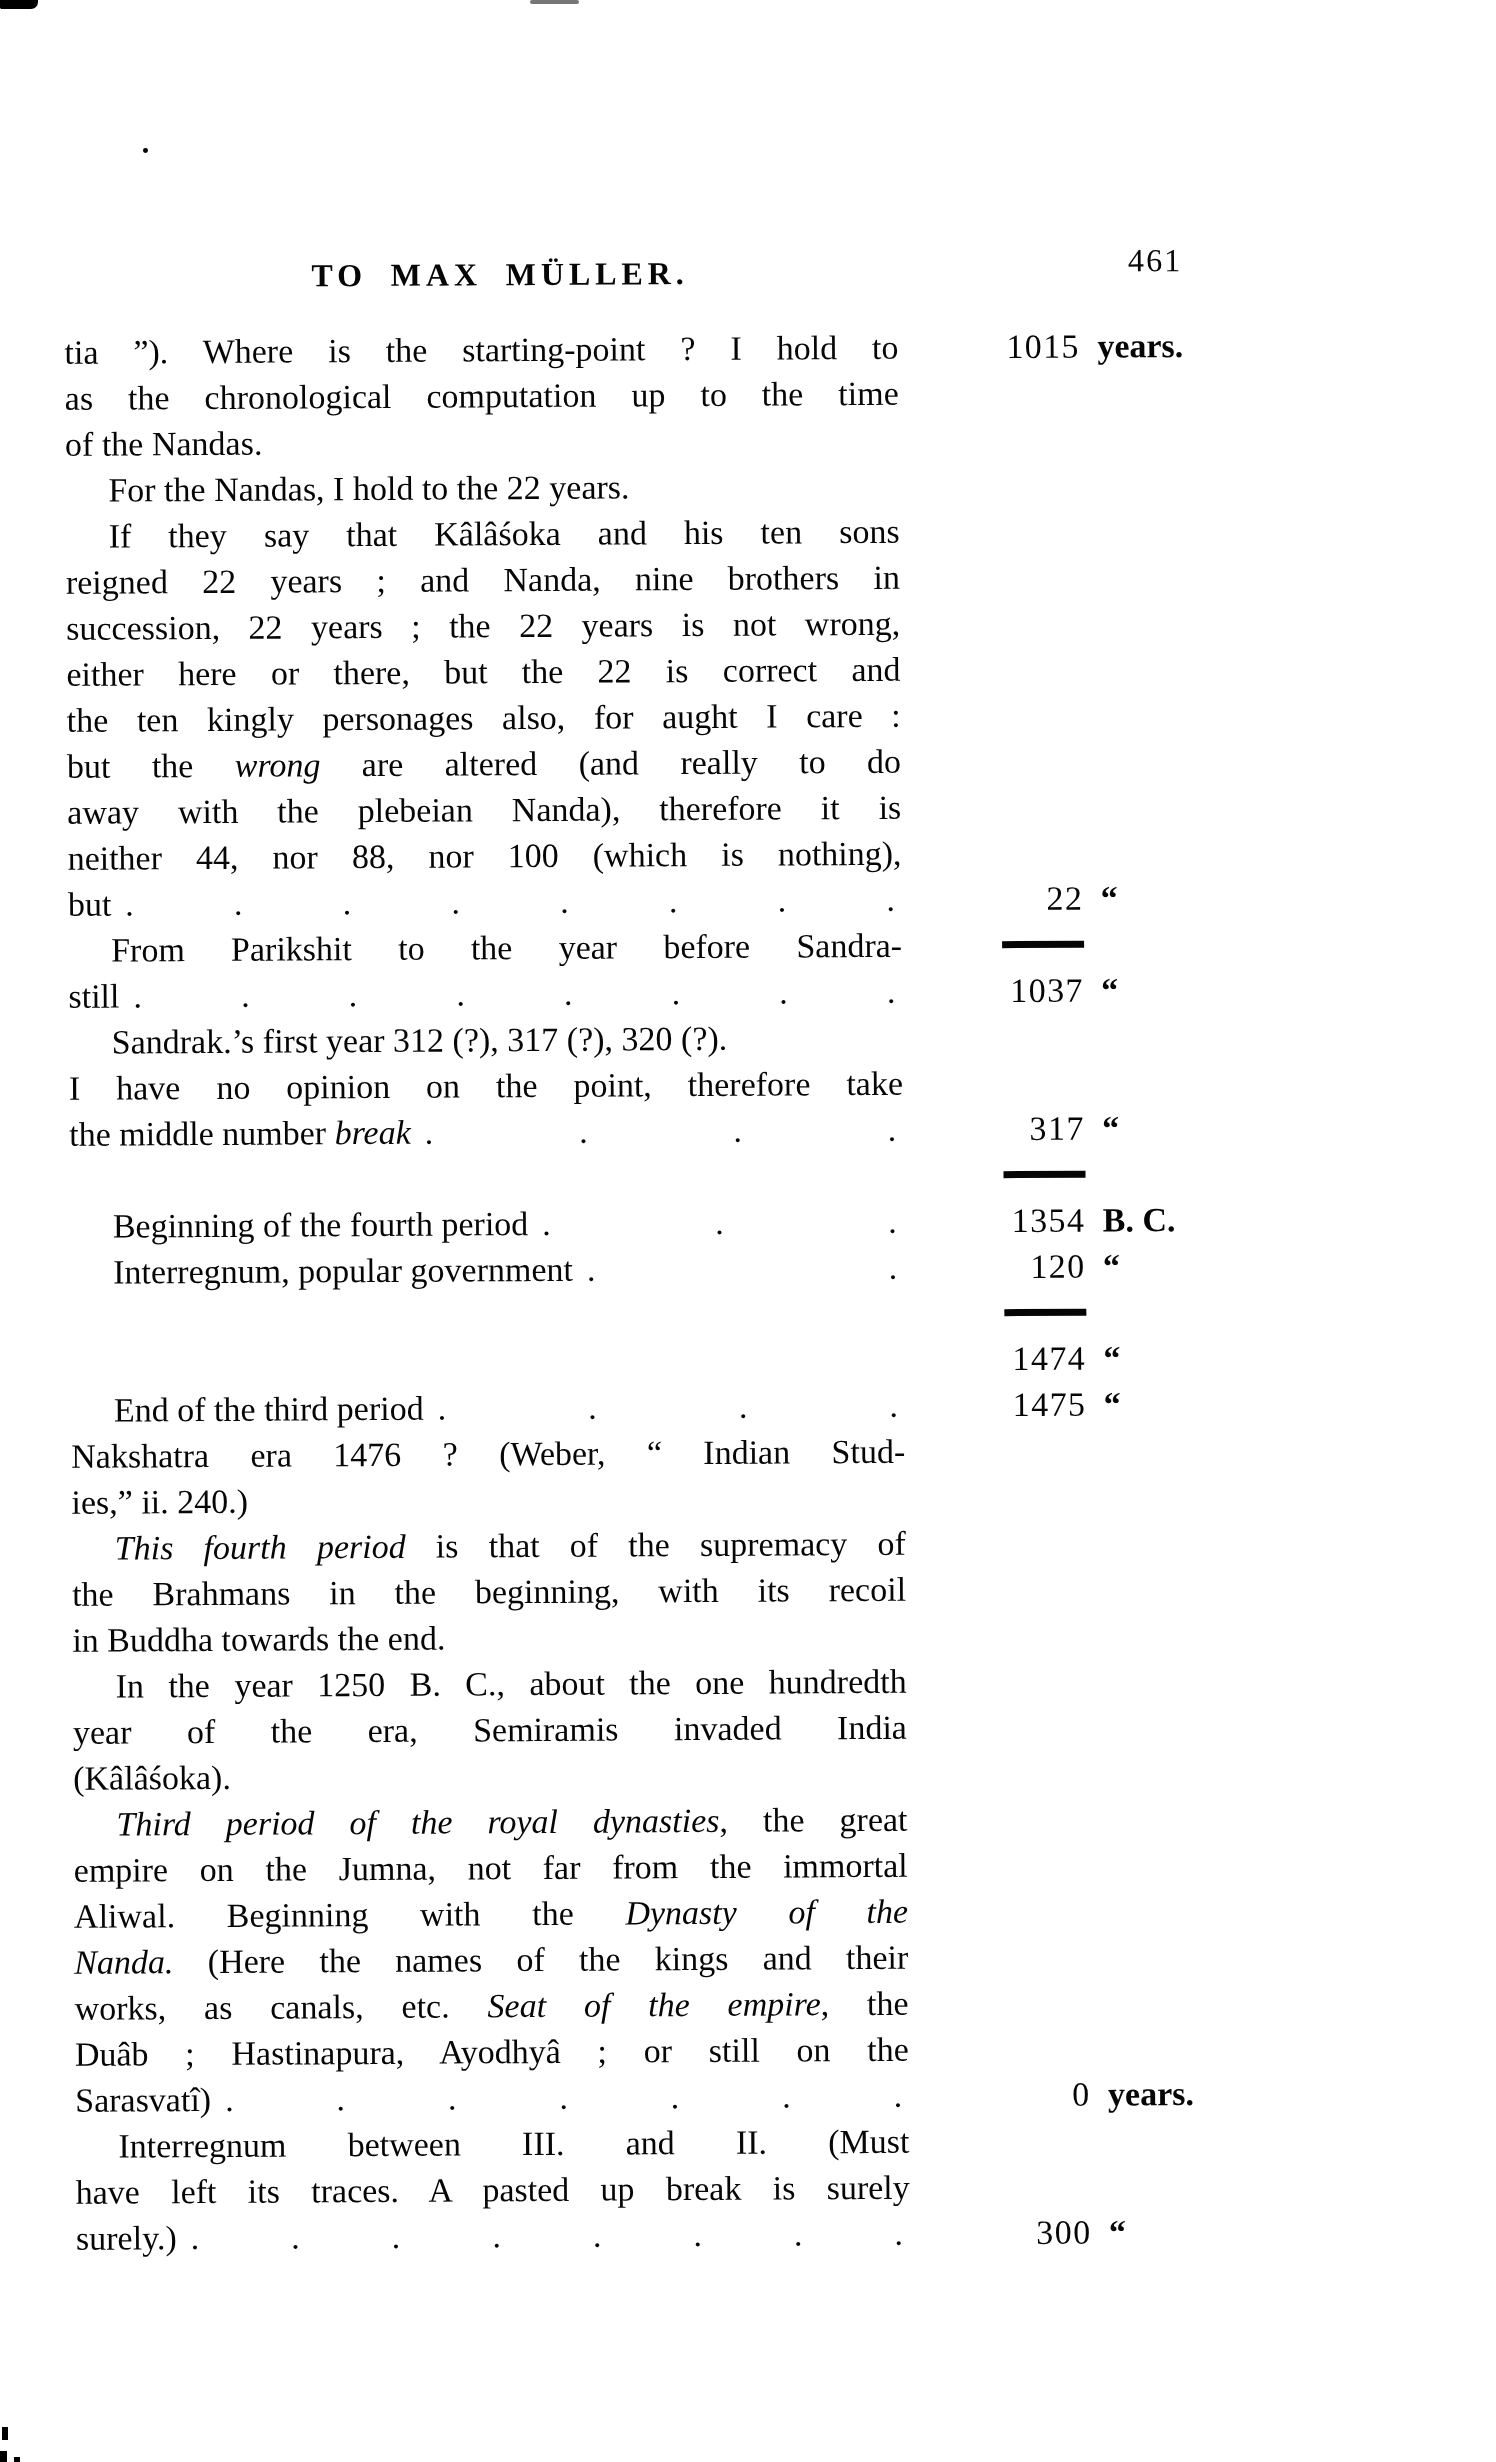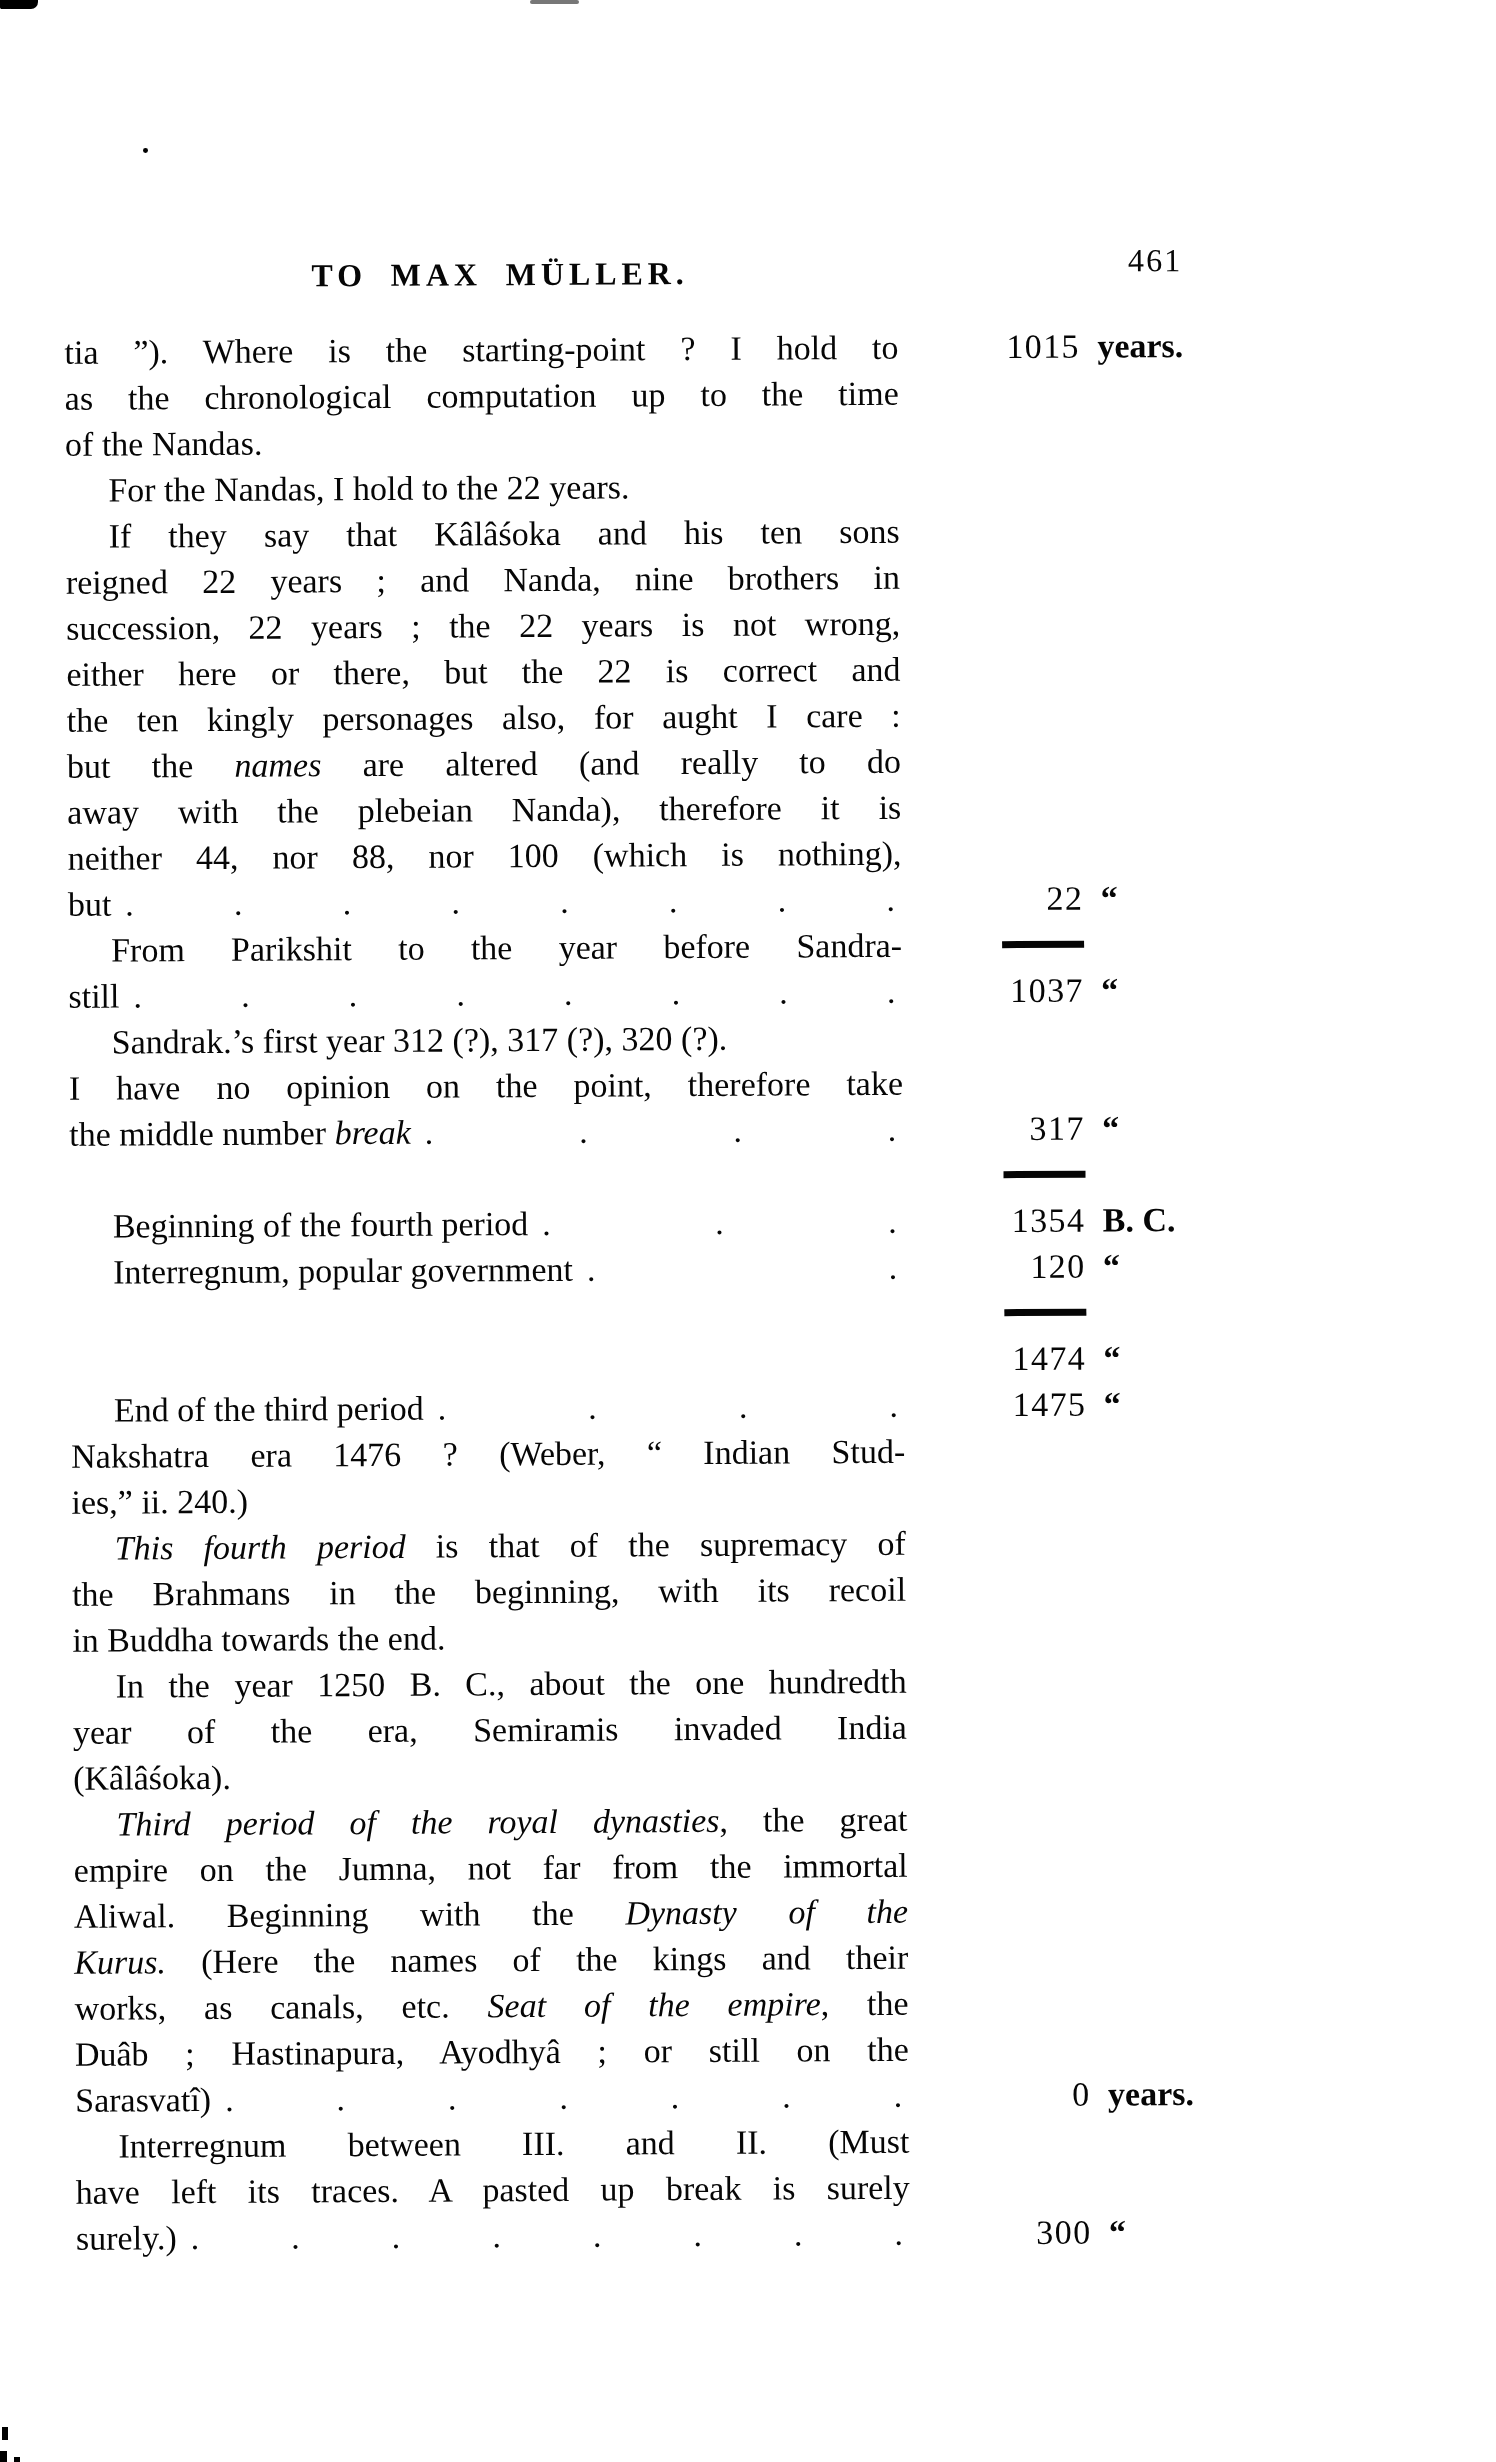--- a/index.html
+++ b/index.html
@@ -98,21 +98,21 @@
         <div class="row">
           <div class="left just"><span>succession, 22 years ; the 22 years is not wrong,</span></div>
         </div>
         <div class="row">
           <div class="left just"><span>either here or there, but the 22 is correct and</span></div>
         </div>
         <div class="row">
           <div class="left just"><span>the ten kingly personages also, for aught I care :</span></div>
         </div>
         <div class="row">
-          <div class="left just"><span>but the </span><span class="it">names</span><span> are altered (and really to do</span></div>
+          <div class="left just"><span>but the </span><span class="it">wrong</span><span> are altered (and really to do</span></div>
         </div>
         <div class="row">
           <div class="left just"><span>away with the plebeian Nanda), therefore it is</span></div>
         </div>
         <div class="row">
           <div class="left just"><span>neither 44, nor 88, nor 100 (which is nothing),</span></div>
         </div>
         <div class="row">
           <div class="left has-leader">
             <span class="txt"><span>but</span></span>
@@ -231,21 +231,21 @@
         <div class="row">
           <div class="left indent just"><span class="it">Third period of the royal dynasties</span><span>, the great</span></div>
         </div>
         <div class="row">
           <div class="left just"><span>empire on the Jumna, not far from the immortal</span></div>
         </div>
         <div class="row">
           <div class="left just"><span>Aliwal.  Beginning with the </span><span class="it">Dynasty of the</span></div>
         </div>
         <div class="row">
-          <div class="left just"><span class="it">Kurus.</span><span>  (Here the names of the kings and their</span></div>
+          <div class="left just"><span class="it">Nanda.</span><span>  (Here the names of the kings and their</span></div>
         </div>
         <div class="row">
           <div class="left just"><span>works, as canals, etc.  </span><span class="it">Seat of the empire</span><span>, the</span></div>
         </div>
         <div class="row">
           <div class="left just"><span>Duâb ; Hastinapura, Ayodhyâ ; or still on the</span></div>
         </div>
         <div class="row">
           <div class="left has-leader">
             <span class="txt"><span>Sarasvatî)</span></span>

